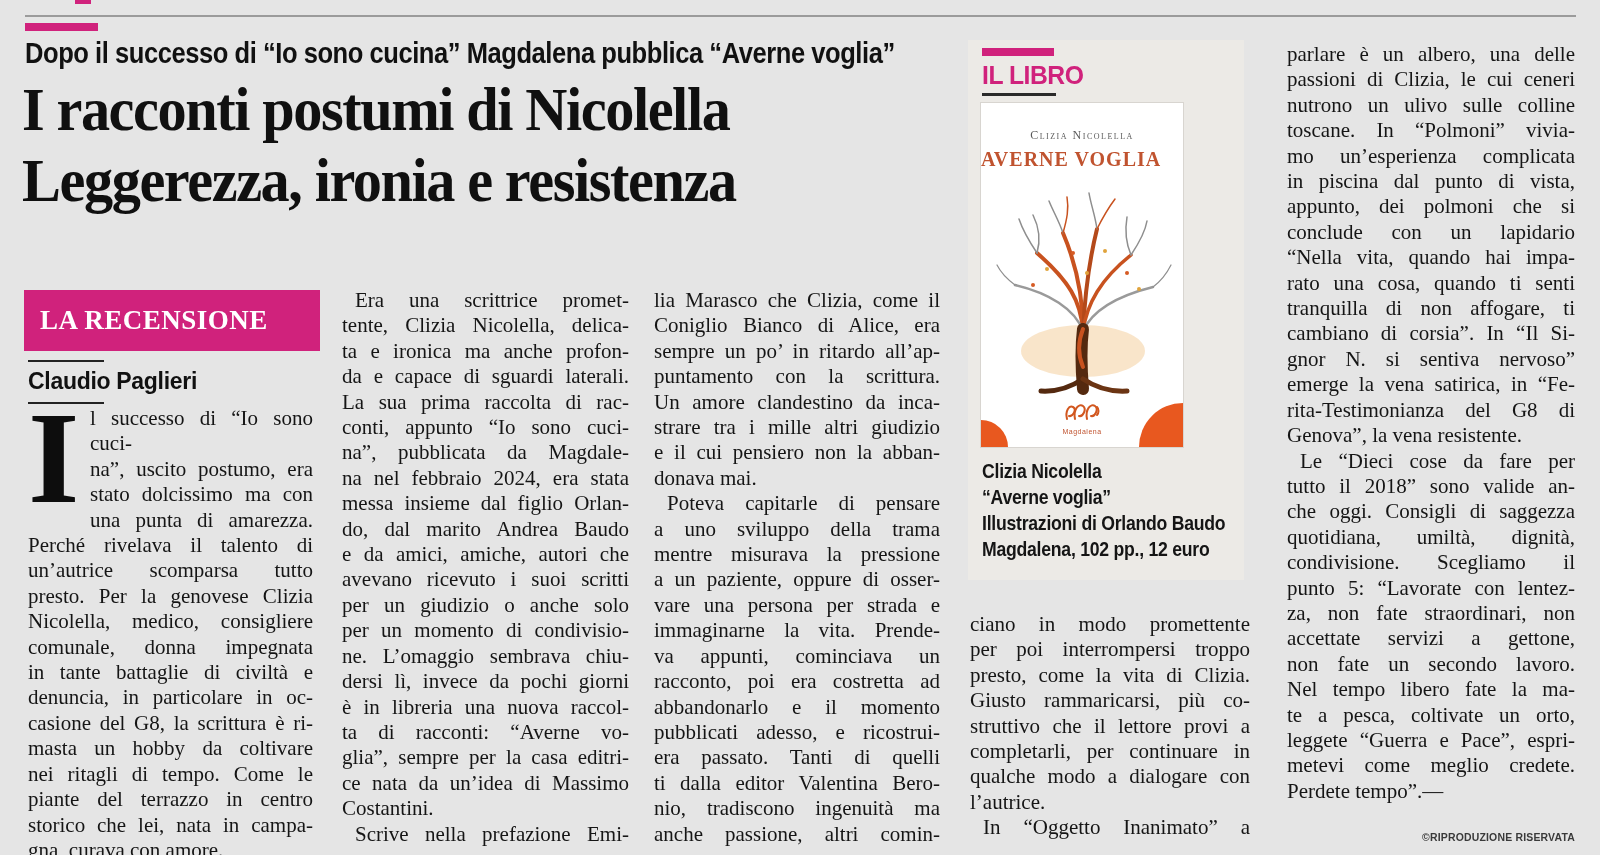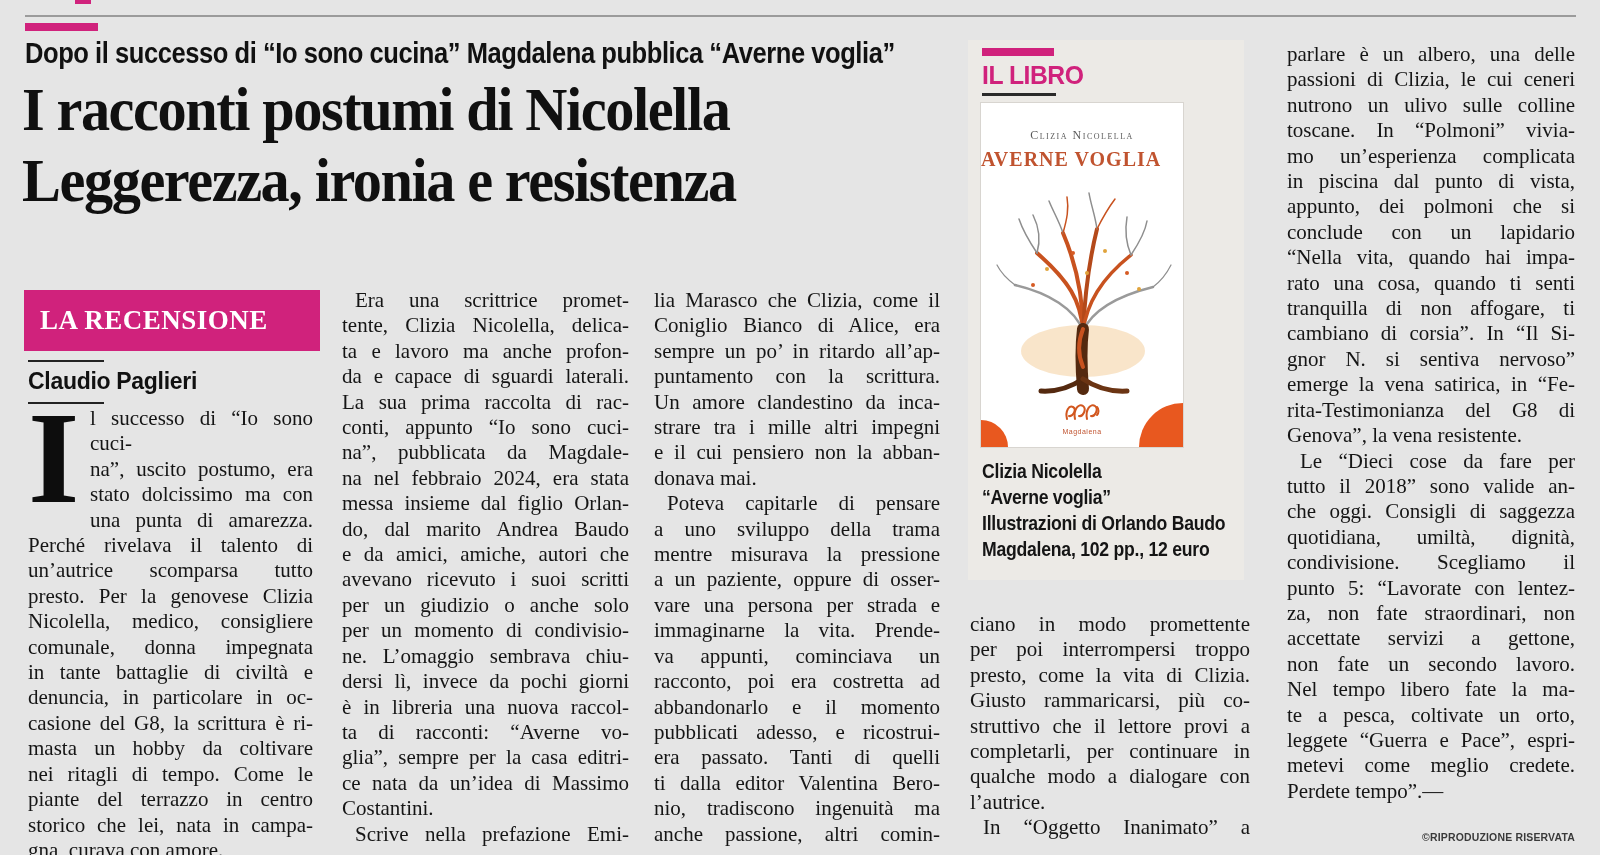--- a/index.html
+++ b/index.html
@@ -126,21 +126,21 @@
         <div class="tl">nei ritagli di tempo. Come le</div>
         <div class="tl">piante del terrazzo in centro</div>
         <div class="tl">storico che lei, nata in campa-</div>
         <div class="tl pend">gna, curava con amore.</div>
       </div>
   </div>
 
   <div class="col col2">
       <div class="tl ind">Era una scrittrice promet-</div>
       <div class="tl">tente, Clizia Nicolella, delica-</div>
-      <div class="tl">ta e lavoro ma anche profon-</div>
+      <div class="tl">ta e ironica ma anche profon-</div>
       <div class="tl">da e capace di sguardi laterali.</div>
       <div class="tl">La sua prima raccolta di rac-</div>
       <div class="tl">conti, appunto “Io sono cuci-</div>
       <div class="tl">na”, pubblicata da Magdale-</div>
       <div class="tl">na nel febbraio 2024, era stata</div>
       <div class="tl">messa insieme dal figlio Orlan-</div>
       <div class="tl">do, dal marito Andrea Baudo</div>
       <div class="tl">e da amici, amiche, autori che</div>
       <div class="tl">avevano ricevuto i suoi scritti</div>
       <div class="tl">per un giudizio o anche solo</div>
@@ -153,21 +153,21 @@
       <div class="tl">ce nata da un’idea di Massimo</div>
       <div class="tl pend">Costantini.</div>
       <div class="tl ind">Scrive nella prefazione Emi-</div>
     </div>
   <div class="col col3">
       <div class="tl">lia Marasco che Clizia, come il</div>
       <div class="tl">Coniglio Bianco di Alice, era</div>
       <div class="tl">sempre un po’ in ritardo all’ap-</div>
       <div class="tl">puntamento con la scrittura.</div>
       <div class="tl">Un amore clandestino da inca-</div>
-      <div class="tl">strare tra i mille altri impegni</div>
+      <div class="tl">strare tra i mille altri giudizio</div>
       <div class="tl">e il cui pensiero non la abban-</div>
       <div class="tl pend">donava mai.</div>
       <div class="tl ind">Poteva capitarle di pensare</div>
       <div class="tl">a uno sviluppo della trama</div>
       <div class="tl">mentre misurava la pressione</div>
       <div class="tl">a un paziente, oppure di osser-</div>
       <div class="tl">vare una persona per strada e</div>
       <div class="tl">immaginarne la vita. Prende-</div>
       <div class="tl">va appunti, cominciava un</div>
       <div class="tl">racconto, poi era costretta ad</div>

